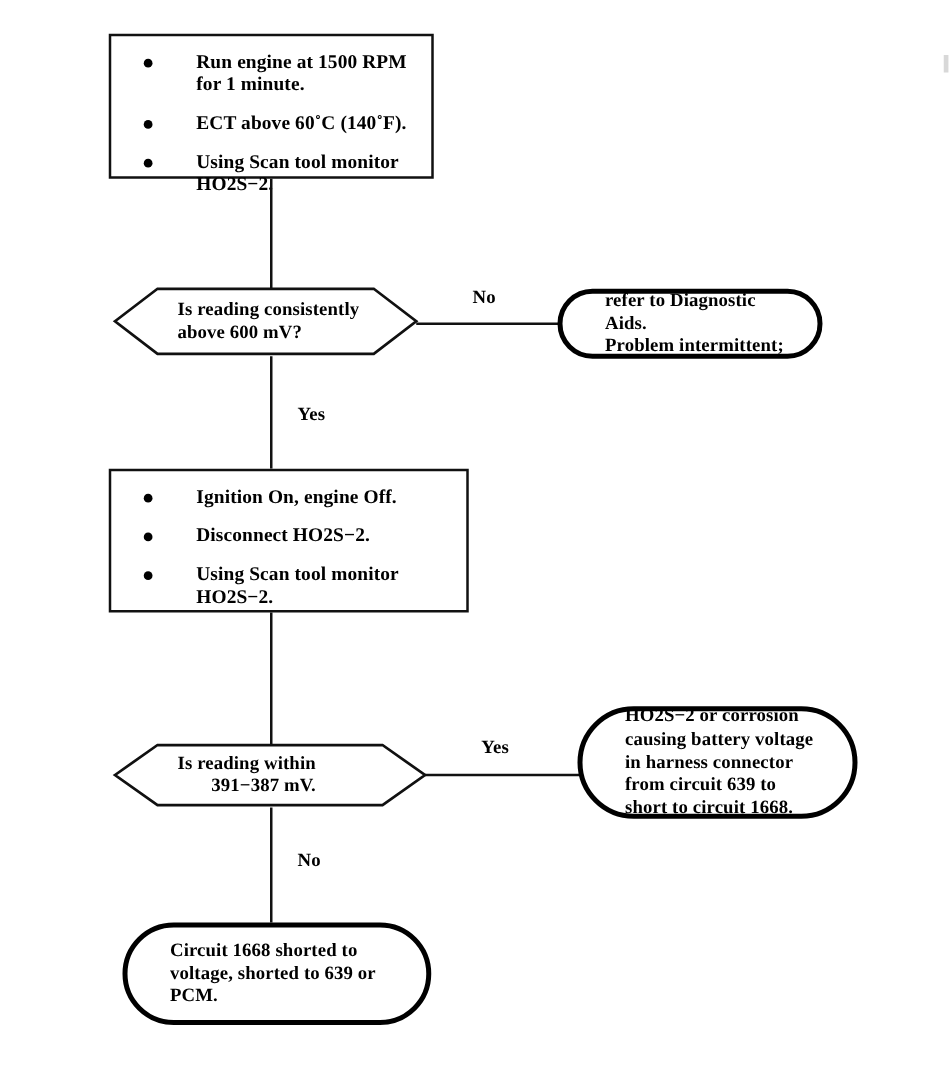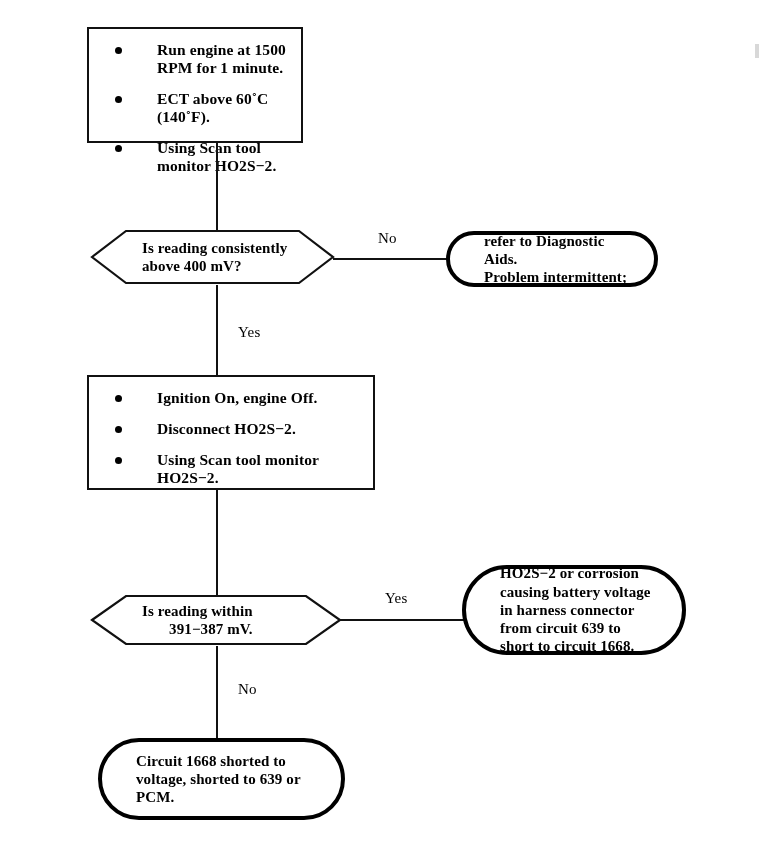--- a/index.html
+++ b/index.html
@@ -85,36 +85,36 @@
   }
 
   
   .vline { position: absolute; width: 2px; background: #111111; }
   .hline { position: absolute; height: 2px; background: #111111; }
 
   
   .branch-label {
     position: absolute;
     font-size: 15px;
-    font-weight: normal;
+    font-weight: bold;
     letter-spacing: 0.2px;
   }
 
   
   .artifact {
     position: absolute;
     background: #d8d8d8;
   }
 </style>
 </head>
 <body>
 
 <div id="page">
 
-  <div class="node process" style="left:87px; top:27px; width:216px; height:116px;">
+  <div class="node process" style="left:87px; top:27px; width:260px; height:116px;">
     <ul class="bullets">
       <li>
         <span class="dot"></span>
         <span>Run engine at 1500 RPM for 1 minute.</span>
       </li>
       <li>
         <span class="dot"></span>
         <span>ECT above 60˚C (140˚F).</span>
       </li>
       <li>
@@ -125,21 +125,21 @@
   </div>
 
   <div class="vline" style="left:216px; top:143px; height:88px;"></div>
 
   <div class="node decision" style="left:90px; top:229px; width:245px; height:56px;">
     <svg width="245" height="56" viewBox="0 0 245 56">
       <polygon points="2,28 36,2 209,2 243,28 209,54 36,54" fill="#ffffff" stroke="#111111" stroke-width="2.2"></polygon>
     </svg>
     <div class="dec-text">
       <div>Is reading consistently</div>
-      <div>above 400 mV?</div>
+      <div>above 600 mV?</div>
     </div>
   </div>
 
   <div class="hline" style="left:333px; top:258px; width:115px;"></div>
   <div class="branch-label" style="left:378px; top:230px;">No</div>
 
   <div class="node terminator" style="left:446px; top:231px; width:212px; height:56px; border-radius:28px;">
     <div class="term-text">
       <div>refer to Diagnostic Aids.</div>
       <div>Problem intermittent;</div>

